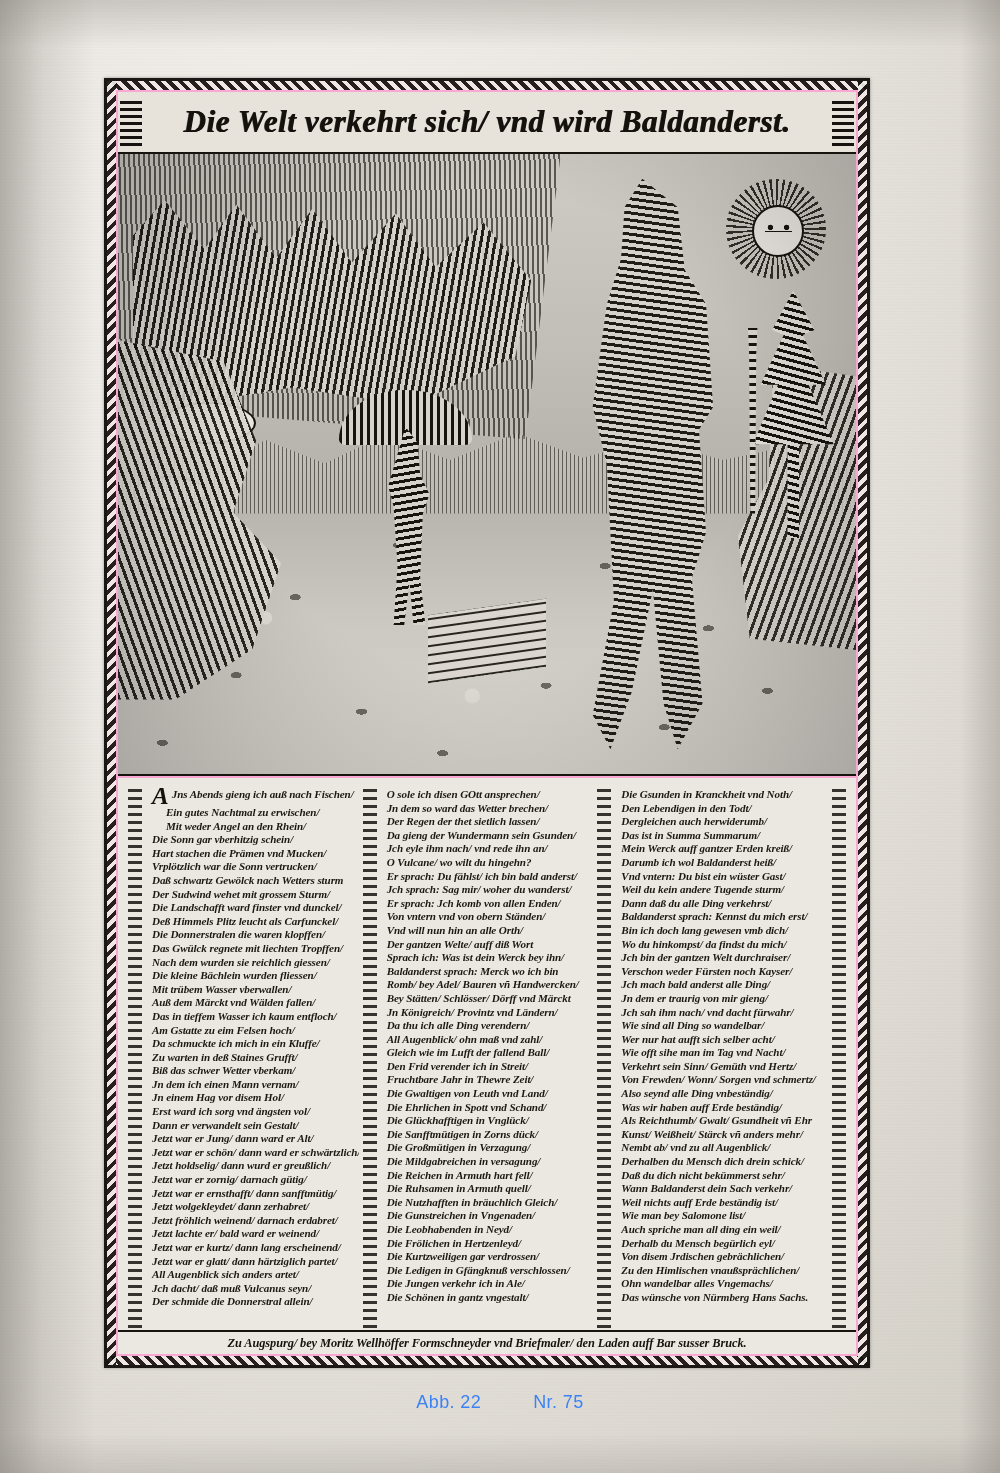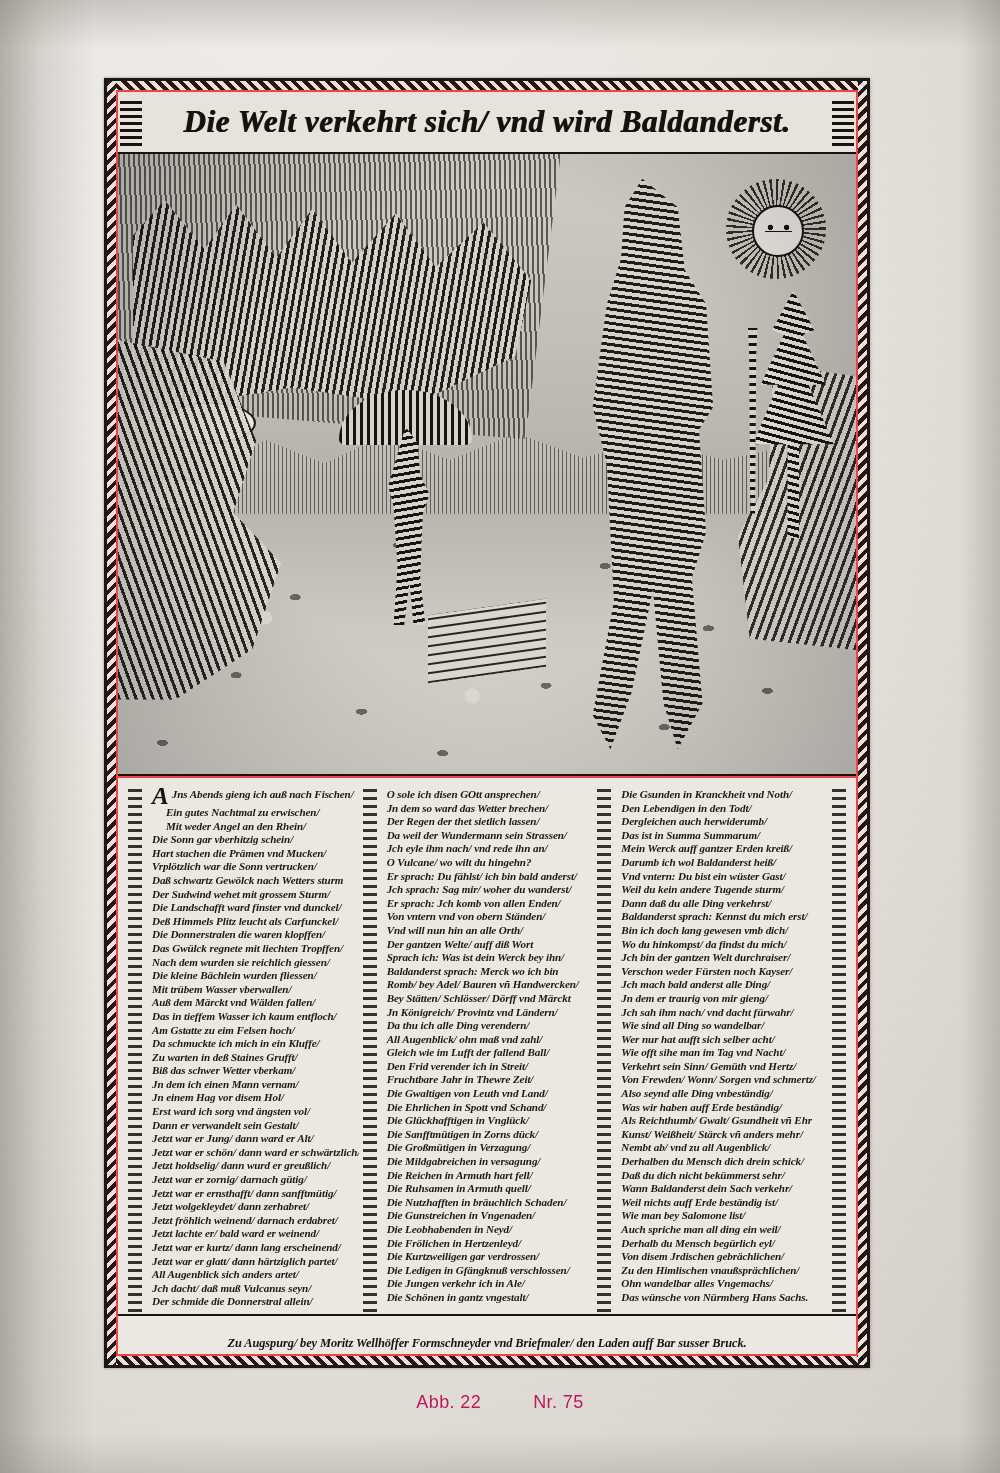--- a/index.html
+++ b/index.html
@@ -55,21 +55,21 @@
     background: linear-gradient(0deg, rgba(120,116,110,0.22) 0%, rgba(255,255,255,0.0) 100%);
   }
 
   
   .plate {
     position: absolute;
     left: 104px;
     top: 78px;
     width: 766px;
     height: 1290px;
-    background: #ef4444;
+    background: #f9a8d4;
     box-shadow: 0 0 3px rgba(0,0,0,0.35);
   }
 
   
   .plate-frame {
     position: absolute;
     inset: 0;
     border: 3px solid #1a1714;
     box-sizing: border-box;
   }
@@ -364,37 +364,37 @@
     margin-top: -2px;
   }
   .imprint {
     border-top: 2px solid #17140f;
     text-align: center;
     font-family: "Liberation Serif", serif;
     font-style: italic;
     font-weight: bold;
     font-size: 12.4px;
     color: #16130f;
-    padding: 20px 8px 3px 8px;
+    padding: 4px 8px 3px 8px;
     white-space: nowrap;
     letter-spacing: -0.1px;
   }
 
   
   .caption {
     position: absolute;
     left: 0;
     right: 0;
     top: 1392px;
     display: flex;
     justify-content: center;
     gap: 52px;
     font-family: "Liberation Sans", sans-serif;
     font-size: 18px;
-    color: #be185d;
+    color: #3b82f6;
     letter-spacing: 0.4px;
   }
 
   
   .bleed {
     position: absolute;
     color: rgba(80,76,70,0.16);
     font-size: 11px;
     font-style: italic;
     font-family: "Liberation Serif", serif;
@@ -497,21 +497,21 @@
         <div class="verse-line">Jch dacht/ daß muß Vulcanus seyn/</div>
         <div class="verse-line">Der schmide die Donnerstral allein/</div>
       </div>
 
       <div class="col-orn"></div>
 
       <div class="verse-col">
         <div class="verse-line">O sole ich disen GOtt ansprechen/</div>
         <div class="verse-line">Jn dem so ward das Wetter brechen/</div>
         <div class="verse-line">Der Regen der thet sietlich lassen/</div>
-        <div class="verse-line">Da weil der Wundermann sein Strassen/</div>
+        <div class="verse-line">Da gieng der Wundermann sein Gsunden/</div>
         <div class="verse-line">Jch eyle ihm nach/ vnd rede ihn an/</div>
         <div class="verse-line">O Vulcane/ wo wilt du hingehn?</div>
         <div class="verse-line">Er sprach: Du fählst/ ich bin bald anderst/</div>
         <div class="verse-line">Jch sprach: Sag mir/ woher du wanderst/</div>
         <div class="verse-line">Er sprach: Jch komb von allen Enden/</div>
         <div class="verse-line">Von vntern vnd von obern Ständen/</div>
         <div class="verse-line">Vnd will nun hin an alle Orth/</div>
         <div class="verse-line">Der gantzen Welte/ auff diß Wort</div>
         <div class="verse-line">Sprach ich: Was ist dein Werck bey ihn/</div>
         <div class="verse-line">Baldanderst sprach: Merck wo ich bin</div>
@@ -524,21 +524,21 @@
         <div class="verse-line">Den Frid verender ich in Streit/</div>
         <div class="verse-line">Fruchtbare Jahr in Thewre Zeit/</div>
         <div class="verse-line">Die Gwaltigen von Leuth vnd Land/</div>
         <div class="verse-line">Die Ehrlichen in Spott vnd Schand/</div>
         <div class="verse-line">Die Glückhafftigen in Vnglück/</div>
         <div class="verse-line">Die Sanfftmütigen in Zorns dück/</div>
         <div class="verse-line">Die Großmütigen in Verzagung/</div>
         <div class="verse-line">Die Mildgabreichen in versagung/</div>
         <div class="verse-line">Die Reichen in Armuth hart fell/</div>
         <div class="verse-line">Die Ruhsamen in Armuth quell/</div>
-        <div class="verse-line">Die Nutzhafften in bräuchlich Schaden/</div>
+        <div class="verse-line">Die Nutzhafften in bräuchlich Gleich/</div>
         <div class="verse-line">Die Gunstreichen in Vngenaden/</div>
         <div class="verse-line">Die Leobhabenden in Neyd/</div>
         <div class="verse-line">Die Frölichen in Hertzenleyd/</div>
         <div class="verse-line">Die Kurtzweiligen gar verdrossen/</div>
         <div class="verse-line">Die Ledigen in Gfängknuß verschlossen/</div>
         <div class="verse-line">Die Jungen verkehr ich in Ale/</div>
         <div class="verse-line">Die Schönen in gantz vngestalt/</div>
       </div>
 
       <div class="col-orn"></div>

